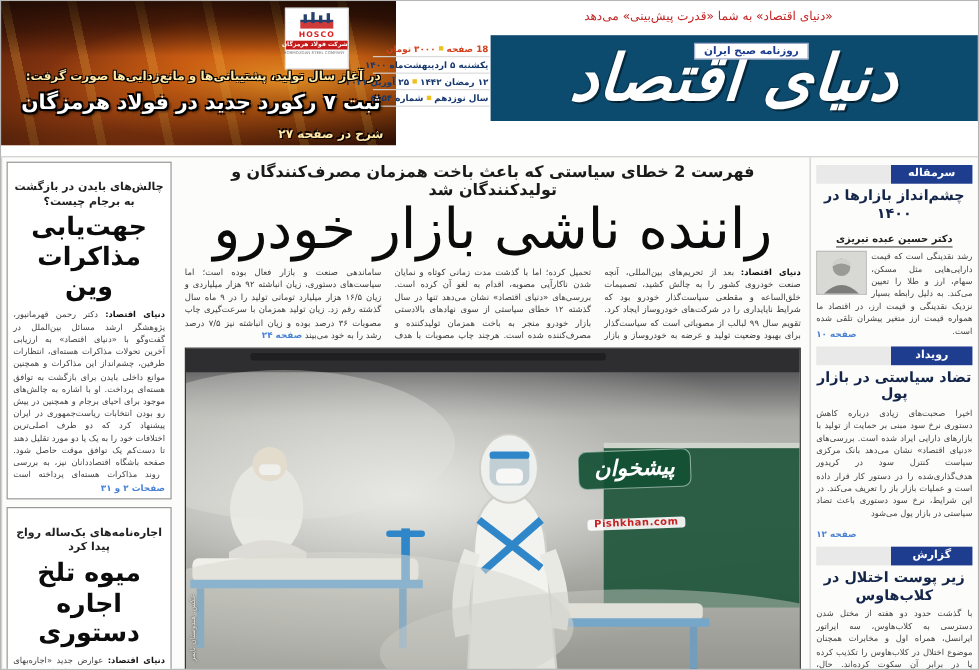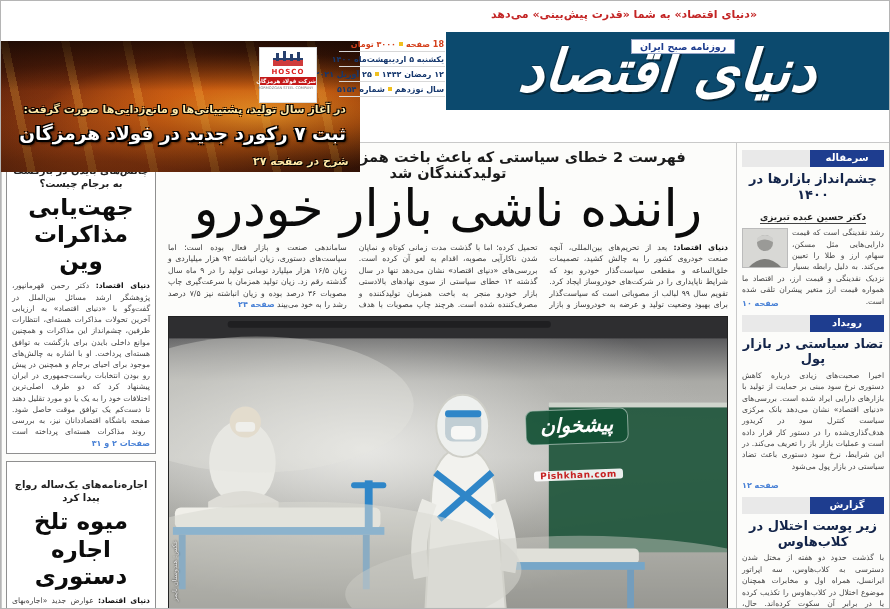--- a/index.html
+++ b/index.html
@@ -7,41 +7,41 @@
   .page { width:890px; height:609px; position:relative; background:#fcfcfa; overflow:hidden;
           direction:rtl; margin:0 auto; border:1px solid #b5b5b5; }
 
   
   .top { position:relative; height:142px; border-bottom:1px solid #c9c9c9; background:#fff; }
 
   .ad { position:absolute; left:0; top:0; width:359px; height:131px; overflow:hidden;
         background:
           radial-gradient(ellipse at 72% 55%, rgba(255,160,40,.95) 0%, rgba(230,110,20,.75) 28%, rgba(120,40,10,.2) 60%),
           radial-gradient(ellipse at 25% 75%, rgba(226,98,26,.8) 0%, rgba(120,40,10,.1) 55%),
-          linear-gradient(100deg, #43190a, #7a2e0c 45%, #2e1105); margin-top: 40px; }
+          linear-gradient(100deg, #43190a, #7a2e0c 45%, #2e1105); }
   .ad::before { content:""; position:absolute; inset:0;
         background: repeating-linear-gradient(78deg, transparent 0 26px, rgba(255,190,70,.45) 26px 34px, transparent 34px 60px);
         opacity:.55; }
   .ad::after { content:""; position:absolute; inset:0;
         background: linear-gradient(180deg, rgba(15,6,3,.75), rgba(15,6,3,0) 38%, rgba(15,6,3,.35) 92%); }
   .ad-inner { position:absolute; inset:0; z-index:2; }
   .hosco { position:absolute; right:auto; left:258px; top:6px; width:58px; height:56px; background:#fff;
            border:1px solid #ddd; text-align:center; padding-top:2px; }
   .hosco svg { display:block; margin:0 auto; }
   .hosco-name { font-size:7px; font-weight:bold; color:#d22; letter-spacing:1px; font-family:"DejaVu Sans",sans-serif; }
   .hosco-cap { background:#c41a1a; color:#fff; font-size:5.5px; font-weight:bold; padding:1px 0; margin-top:1px; white-space:nowrap; }
   .hosco-sub { font-size:4px; color:#777; transform:scale(.9); white-space:nowrap; }
   .ad-kicker { position:absolute; right:14px; top:62px; font-size:11px; font-weight:bold; color:#ffe9a8;
                text-shadow:1px 1px 0 #000, -1px 1px 0 #000, 1px -1px 0 #000, -1px -1px 0 #000; }
   .ad-headline { position:absolute; right:14px; left:10px; top:82px; font-size:18.5px; font-weight:bold; color:#fff;
                text-shadow:1.5px 1.5px 0 #000, -1.5px 1.5px 0 #000, 1.5px -1.5px 0 #000, -1.5px -1.5px 0 #000, 2px 2px 3px #000; }
   .ad-note { position:absolute; left:252px; bottom:4px; font-size:11px; font-weight:bold; color:#ffe9a8;
              text-shadow:1px 1px 0 #000, -1px -1px 0 #000; }
 
-  .tagline { position:absolute; right:132px; top:7px; font-size:11px; font-weight:bold; color:#c32424; }
+  .tagline { position:absolute; right:132px; top:7px; font-size:11px; font-weight:normal; color:#c32424; }
 
   .blue-band { position:absolute; left:445px; right:0; top:31px; height:78px; background:#0c4a6e; }
   .paper-title { position:absolute; inset:0; display:flex; align-items:center; justify-content:center;
                  color:#fff; font-size:58px; font-weight:bold; font-style:italic;
                  font-family:"DejaVu Serif","DejaVu Sans",serif; transform:skewX(-4deg);
                  text-shadow:2px 2px 0 rgba(0,0,0,.45), -1px -1px 0 rgba(0,0,0,.25); white-space:nowrap; }
   .paper-type { position:absolute; top:7px; left:185px; background:#fff; border:1px solid #9aa7c9;
                 color:#1e3d8f; font-size:9.5px; font-weight:bold; padding:1px 8px; z-index:3; }
 
   .dateblock { position:absolute; left:338px; top:36px; width:106px; }

